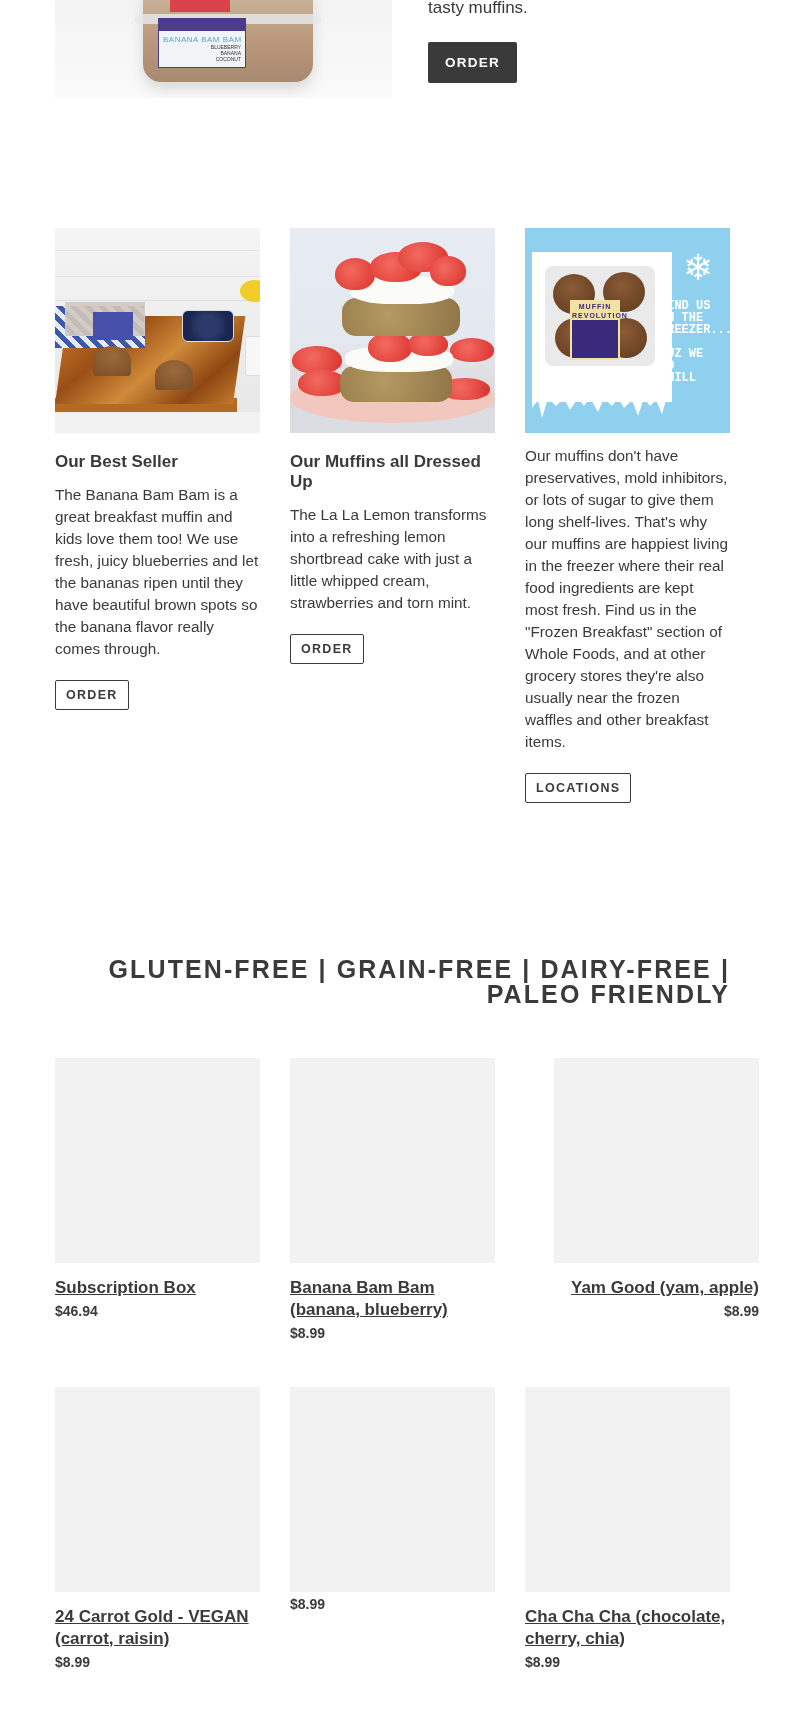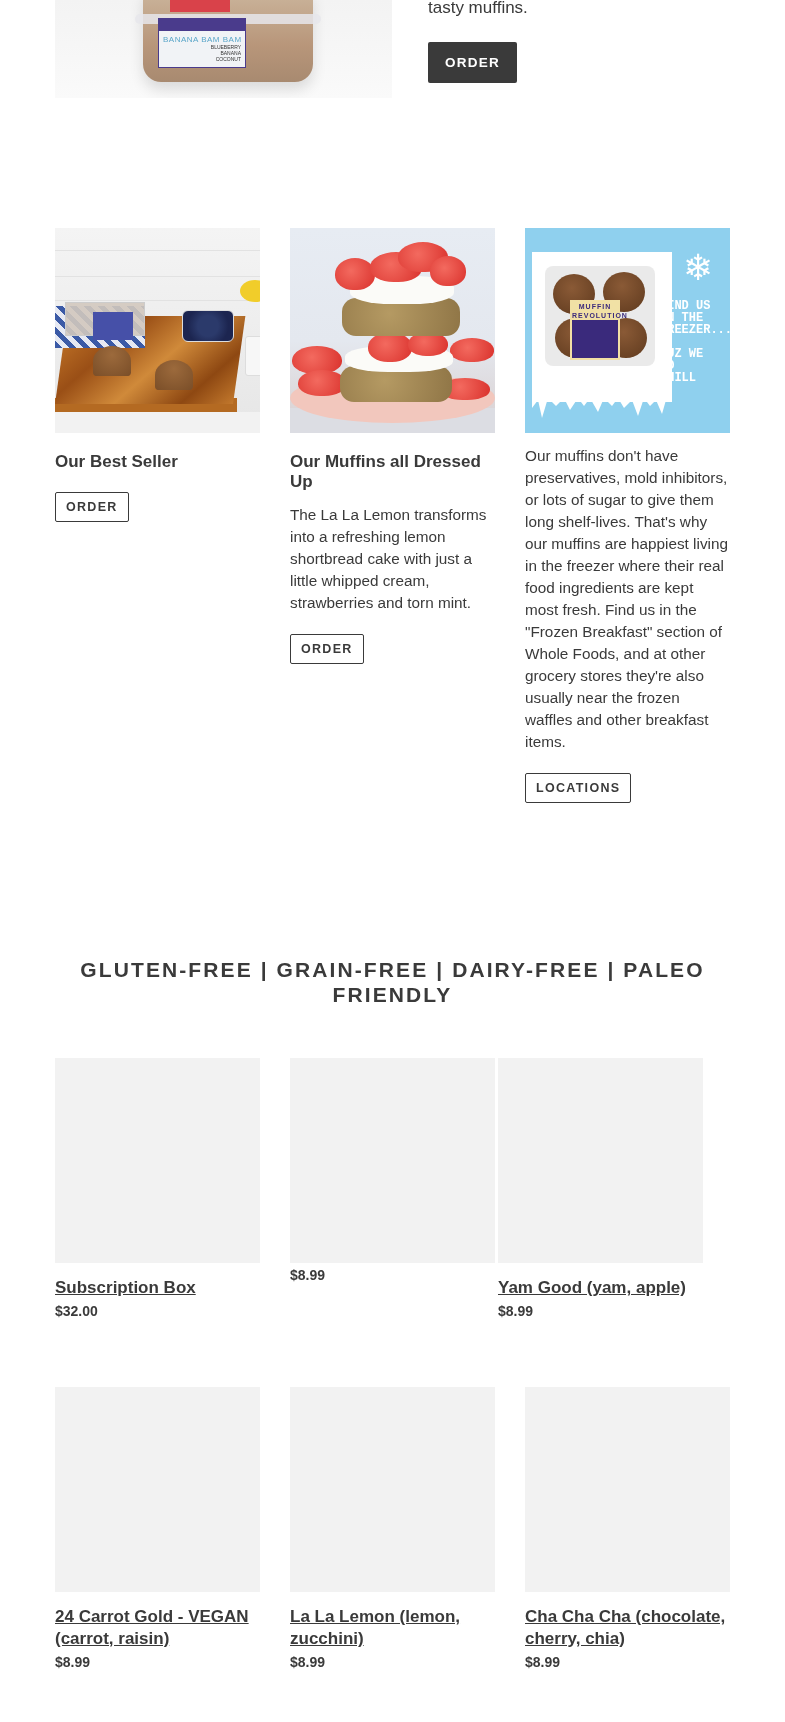--- a/index.html
+++ b/index.html
@@ -98,22 +98,22 @@
   .fz-pack { position: absolute; left: 20px; top: 38px; width: 110px; height: 100px; border-radius: 8px; background: rgba(225,225,225,0.7); }
   .fz-muffin { position: absolute; width: 42px; height: 40px; border-radius: 50%; background: radial-gradient(circle at 45% 35%, #8a5a36, #5f3a1e); }
   .fz-label { position: absolute; left: 45px; top: 72px; width: 50px; height: 60px; background: #3a2a7c; border: 2px solid #f1e1a5; }
   .fz-label-top { font-size: 7px; font-weight: bold; background: #f1e1a5; color: #3a2a7c; text-align: center; letter-spacing: 1px; line-height: 9px; }
   .fz-snow { position: absolute; left: 155px; top: 22px; width: 36px; height: 36px; color: #fff; font-size: 36px; line-height: 36px; text-align: center; }
   .fz-text { position: absolute; left: 135px; top: 72px; width: 54px; color: #fff; font-weight: bold; font-size: 12px; line-height: 12px; font-family: Liberation Mono, monospace; }
   .fz-text .gap { height: 12px; }
 
   
   .collection-heading {
-    position: absolute; left: 55px; top: 957px; width: 675px; text-align: center;
-    font-size: 21px; font-weight: bold; letter-spacing: 2.1px; line-height: 25px; color: #3a3a3a; text-transform: uppercase;
+    position: absolute; left: 55px; top: 957px; width: 675px; text-align: right;
+    font-size: 25px; font-weight: bold; letter-spacing: 2.1px; line-height: 25px; color: #3a3a3a; text-transform: uppercase;
   }
 
   
   .product { position: absolute; width: 205px; }
   .product-img { width: 205px; height: 205px; background: #f2f2f2; }
   .product-title { margin-top: 14px; font-size: 17px; font-weight: bold; line-height: 22px; color: #3a3a3a; text-decoration: underline; }
   .product-price { margin-top: 2px; font-size: 14px; font-weight: bold; line-height: 20px; color: #3a3a3a; }
 </style>
 </head>
 <body>
@@ -144,20 +144,21 @@
     <div class="bs-cloth"></div>
     <div class="bs-pack"></div>
     <div class="bs-pack-label"></div>
     <div class="bs-muffin" style="left:38px; top:118px;"></div>
     <div class="bs-muffin" style="left:100px; top:132px;"></div>
     <div class="bs-berries"></div>
     <div class="bs-banana"></div>
     <div class="bs-mug"></div>
   </div>
   <div class="feature-title">Our Best Seller</div>
+  <div class="feature-body">The Banana Bam Bam is a great breakfast muffin and kids love them too! We use fresh, juicy blueberries and let the bananas ripen until they have beautiful brown spots so the banana flavor really comes through.</div>
   <a class="btn-outline">ORDER</a>
 </div>
 
 <div class="feature c2">
   <div class="feature-img img-dressed">
     <div class="dr-plate-rim"></div>
     <div class="dr-plate"></div>
     <div class="dr-berry" style="left:2px; top:118px; width:50px; height:28px;"></div>
     <div class="dr-berry" style="left:8px; top:142px; width:48px; height:26px;"></div>
     <div class="dr-berry" style="left:160px; top:110px; width:44px; height:24px;"></div>
@@ -206,38 +207,38 @@
   </div>
   <div class="feature-body">Our muffins don't have preservatives, mold inhibitors, or lots of sugar to give them long shelf-lives. That's why our muffins are happiest living in the freezer where their real food ingredients are kept most fresh. Find us in the "Frozen Breakfast" section of Whole Foods, and at other grocery stores they're also usually near the frozen waffles and other breakfast items.</div>
   <a class="btn-outline">LOCATIONS</a>
 </div>
 
 <h2 class="collection-heading">GLUTEN-FREE | GRAIN-FREE | DAIRY-FREE | PALEO FRIENDLY</h2>
 
 <a class="product" style="left:55px; top:1058px;">
   <div class="product-img"></div>
   <div class="product-title">Subscription Box</div>
-  <div class="product-price">$32.00</div>
+  <div class="product-price">$46.94</div>
 </a>
 <a class="product" style="left:290px; top:1058px;">
   <div class="product-img"></div>
-  <div class="product-price">$8.99</div>
-</a>
-<a class="product" style="left:498px; top:1058px;">
+  <div class="product-title">Banana Bam Bam (banana, blueberry)</div>
+  <div class="product-price">$8.99</div>
+</a>
+<a class="product" style="left:554px; top:1058px;text-align:right;">
   <div class="product-img"></div>
   <div class="product-title">Yam Good (yam, apple)</div>
   <div class="product-price">$8.99</div>
 </a>
 <a class="product" style="left:55px; top:1387px;">
   <div class="product-img"></div>
   <div class="product-title">24 Carrot Gold - VEGAN (carrot, raisin)</div>
   <div class="product-price">$8.99</div>
 </a>
 <a class="product" style="left:290px; top:1387px;">
   <div class="product-img"></div>
-  <div class="product-title">La La Lemon (lemon, zucchini)</div>
   <div class="product-price">$8.99</div>
 </a>
 <a class="product" style="left:525px; top:1387px;">
   <div class="product-img"></div>
   <div class="product-title">Cha Cha Cha (chocolate, cherry, chia)</div>
   <div class="product-price">$8.99</div>
 </a>
 
 </body></html>

